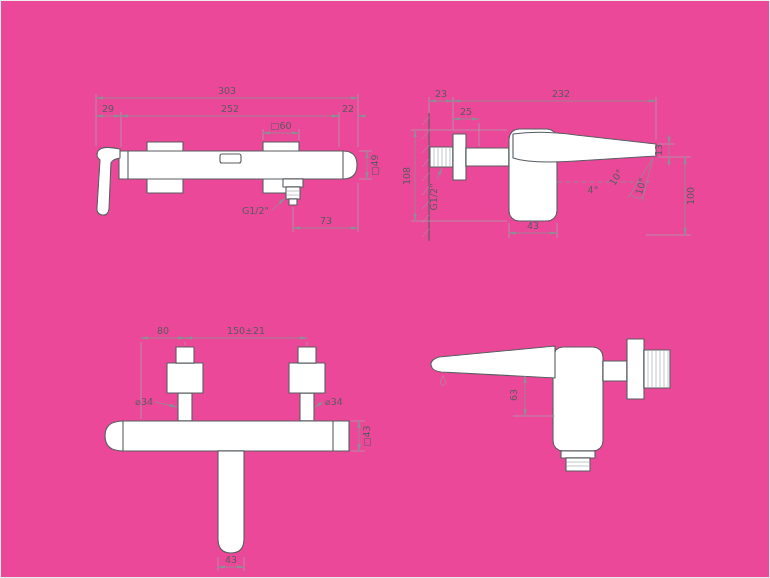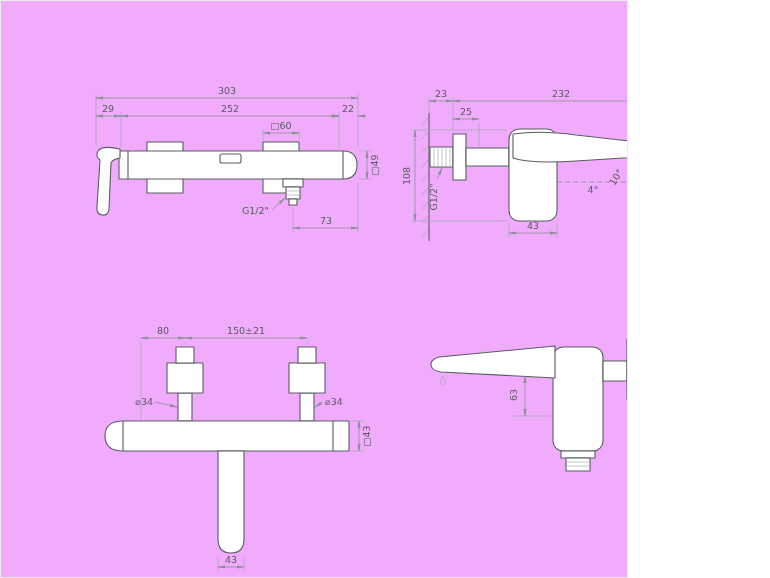--- a/index.html
+++ b/index.html
@@ -1,16 +1,16 @@
 <!DOCTYPE html>
 <html><head>
 <meta charset="utf-8">
 <style>
   html,body{margin:0;padding:0;background:#ffffff;}
-  .canvas{width:628px;height:578px;background:#f0abfc;border:1px solid #ececec;box-sizing:border-box;position:relative;overflow:hidden;}
+  .canvas{width:770px;height:578px;background:#ec4899;border:1px solid #ececec;box-sizing:border-box;position:relative;overflow:hidden;}
   svg{display:block;}
   .obj{fill:#ffffff;stroke:#585d61;stroke-width:1.1;stroke-linejoin:round;}
   .objline{stroke:#585d61;stroke-width:1.1;fill:none;}
   .thin{stroke:#9aa0a6;stroke-width:0.6;fill:none;}
   .dim{stroke:#8a9096;stroke-width:0.8;fill:none;}
   .dash{stroke:#8a9096;stroke-width:0.8;stroke-dasharray:5 3;fill:none;}
   .ext{stroke:#a5aab0;stroke-width:0.7;fill:none;}
   text.t{font-family:"DejaVu Sans",sans-serif;font-size:9.5px;fill:#565b60;}
 </style>
 </head>

